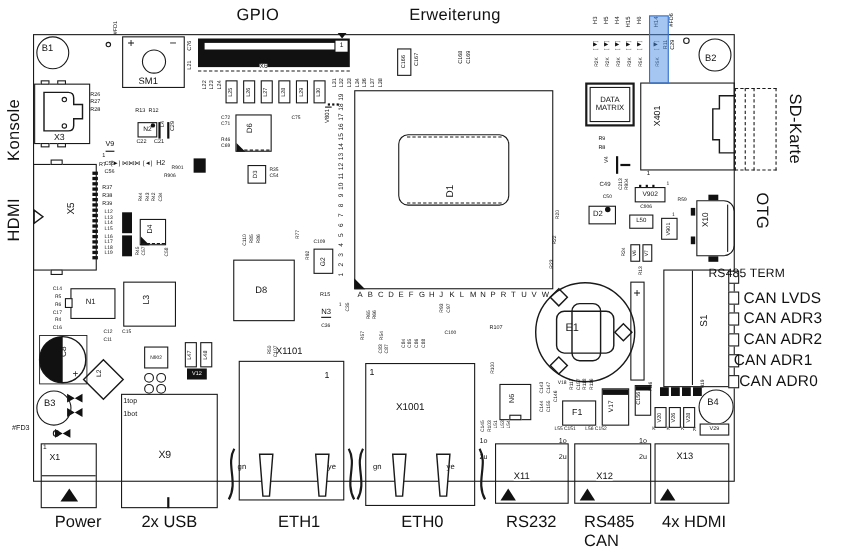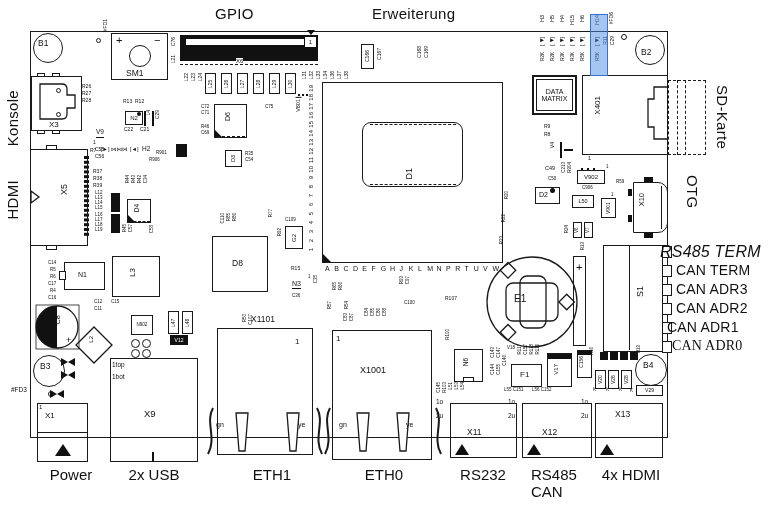--- a/index.html
+++ b/index.html
@@ -502,31 +502,31 @@
     <div class="lab vu" style="left: 570px; top: 15px; font-size: 5.5px;">H15</div>
     <div class="lab vu" style="left: 570px; top: 37px; font-size: 5px;">[◀]</div>
     <div class="lab vu" style="left: 571px; top: 52px; font-size: 4.5px;">R3K</div>
     <div class="lab vu" style="left: 580px; top: 15px; font-size: 5.5px;">H6</div>
     <div class="lab vu" style="left: 580px; top: 37px; font-size: 5px;">[◀]</div>
     <div class="lab vu" style="left: 581px; top: 52px; font-size: 4.5px;">R5K</div>
     <div class="lab vu" style="left: 595px; top: 15px; font-size: 5.5px;">H14</div>
     <div class="lab vu" style="left: 595px; top: 37px; font-size: 5px;">[◀]</div>
     <div class="lab vu" style="left: 596px; top: 52px; font-size: 4.5px;">R5K</div>
     <div class="a" style="left: 662px; top: 246px; width: 10px; height: 12px; border: 1.2px solid rgb(26, 26, 26); background: rgb(255, 255, 255);"></div>
-    <div class="lab" style="left: 660px; top: 244px; font-size: 16px; letter-spacing: 0.2px; font-style: italic;">RS485 TERM</div>
+    <div class="lab" style="left: 644px; top: 244px; font-size: 11px; letter-spacing: 0.2px;">RS485 TERM</div>
     <div class="a" style="left: 662px; top: 264.9px; width: 10px; height: 12px; border: 1.2px solid rgb(26, 26, 26); background: rgb(255, 255, 255);"></div>
-    <div class="lab" style="left: 676px; top: 262.9px; font-size: 14px; letter-spacing: 0.2px;">CAN TERM</div>
+    <div class="lab" style="left: 676px; top: 262.9px; font-size: 14px; letter-spacing: 0.2px;">CAN LVDS</div>
     <div class="a" style="left: 662px; top: 283.8px; width: 10px; height: 12px; border: 1.2px solid rgb(26, 26, 26); background: rgb(255, 255, 255);"></div>
     <div class="lab" style="left: 676px; top: 281.8px; font-size: 14px; letter-spacing: 0.2px;">CAN ADR3</div>
     <div class="a" style="left: 662px; top: 302.7px; width: 10px; height: 12px; border: 1.2px solid rgb(26, 26, 26); background: rgb(255, 255, 255);"></div>
     <div class="lab" style="left: 676px; top: 300.7px; font-size: 14px; letter-spacing: 0.2px;">CAN ADR2</div>
     <div class="a" style="left: 662px; top: 321.6px; width: 10px; height: 12px; border: 1.2px solid rgb(26, 26, 26); background: rgb(255, 255, 255);"></div>
     <div class="lab" style="left: 667px; top: 319.6px; font-size: 14px; letter-spacing: 0.2px;">CAN ADR1</div>
     <div class="a" style="left: 662px; top: 340.5px; width: 10px; height: 12px; border: 1.2px solid rgb(26, 26, 26); background: rgb(255, 255, 255);"></div>
-    <div class="lab" style="left: 672px; top: 338.5px; font-size: 14px; letter-spacing: 0.2px; font-family: Liberation Serif, serif;">CAN ADR0</div>
+    <div class="lab" style="left: 672px; top: 338.5px; font-size: 14px; letter-spacing: 0.2px;">CAN ADR0</div>
     <div class="lab" style="left: 71px; top: 467px; font-size: 15px; white-space: pre-line; line-height: 1.1; transform: translateX(-50%);">Power</div>
     <div class="lab" style="left: 154px; top: 467px; font-size: 15px; white-space: pre-line; line-height: 1.1; transform: translateX(-50%);">2x USB</div>
     <div class="lab" style="left: 272px; top: 467px; font-size: 15px; white-space: pre-line; line-height: 1.1; transform: translateX(-50%);">ETH1</div>
     <div class="lab" style="left: 384px; top: 467px; font-size: 15px; white-space: pre-line; line-height: 1.1; transform: translateX(-50%);">ETH0</div>
     <div class="lab" style="left: 483px; top: 467px; font-size: 15px; white-space: pre-line; line-height: 1.1; transform: translateX(-50%);">RS232</div>
     <div class="lab" style="left: 531px; top: 467px; font-size: 15px; white-space: pre-line; line-height: 1.1;">RS485
 CAN</div>
     <div class="lab" style="left: 631px; top: 467px; font-size: 15px; white-space: pre-line; line-height: 1.1; transform: translateX(-50%);">4x HDMI</div>
   </div>
 

